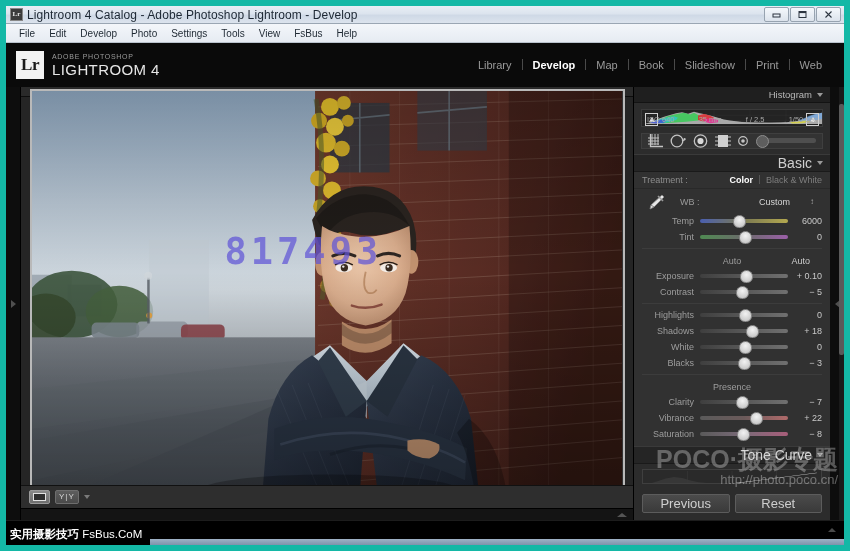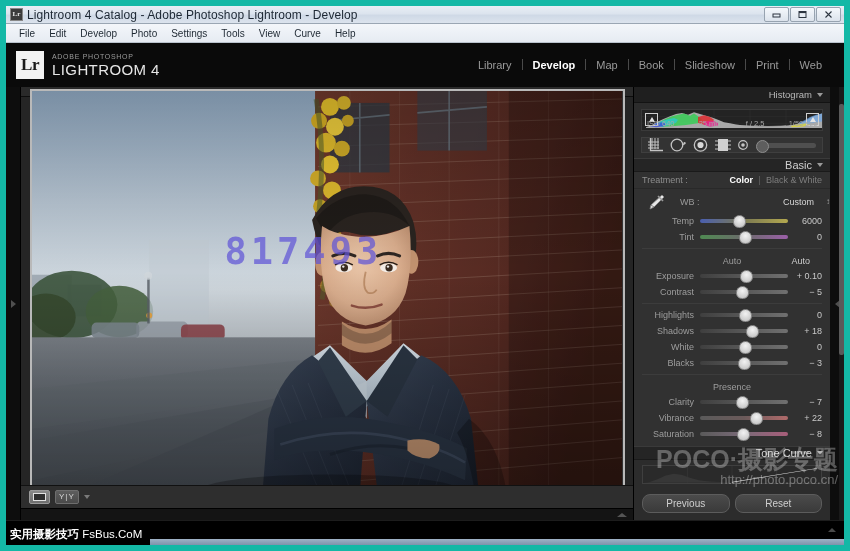--- a/index.html
+++ b/index.html
@@ -365,49 +365,49 @@
 
   
   .section-head {
     height: 16px;
     background: #252525;
     border-top: 1px solid #3a3a3a;
     border-bottom: 1px solid #1a1a1a;
     display:flex; align-items:center; justify-content:flex-end;
     padding: 0 7px; gap: 5px;
   }
-  .section-head .sh-title { font-size:11px; color:#cfcfcf;padding-left:26px; }
+  .section-head .sh-title { font-size:14px; color:#cfcfcf;padding-left:26px; }
 
   .basic-body {
     background: #313131;
     padding: 0 0 4px 0;
   }
   .treat-row {
     display:flex; align-items:center;
     padding: 3px 8px;
     border-bottom: 1px solid #292929;
     font-size: 9px;
   }
   .treat-label { color: #8e8e8e; }
   .treat-opts { margin-left:auto; display:flex; align-items:center; gap:6px; }
   .treat-opt { color:#7e7e7e; }
   .treat-opt.active { color:#ffffff; font-weight:bold; }
   .treat-div { width:1px;height:9px;background:#555; }
 
   .wb-row {
     display:flex; align-items:center;
-    padding: 4px 0 2px 8px;
+    padding: 4px 16px 2px 8px;
     font-size: 9px;
     position: relative;
   }
   .eyedrop { width: 26px; display:flex; align-items:center; color:#d4d4d4; }
   .wb-label { color:#9a9a9a; margin-left: 12px; }
   .wb-value {
     margin-left:auto; color:#d6d6d6;
-    display:flex; align-items:center; gap:12px;
+    display:flex; align-items:center; gap:20px;
   }
   .dbl-caret { font-size: 8px; color:#a0a0a0; line-height:1; }
 
   .slider-row {
     display:flex; align-items:center;
     padding: 1px 8px;
     font-size: 9px;
     height: 14px;
   }
   .sl-name {
@@ -469,23 +469,23 @@
     margin-top: auto;
     display:flex; gap:5px;
     padding: 5px 8px 7px 8px;
     background: #2c2c2c;
   }
   .pb-btn {
     flex:1 1 0;
     height: 17px;
     background: linear-gradient(to bottom,#4b4b4b,#3a3a3a);
     border: 1px solid #5c5c5c;
-    border-radius: 8px;
+    border-radius: 2px;
     color: #cfcfcf;
-    font-size: 10px;
+    font-size: 13px;
     display:flex; align-items:center; justify-content:center;
   }
 
   
   .right-rail {
     width: 14px;
     flex: 0 0 auto;
     background: #0d0d0d;
     display:flex; align-items:center; justify-content:center;
     position: relative;
@@ -587,21 +587,21 @@
   </div>
 
   <div class="menubar">
     <div class="menu-item">File</div>
     <div class="menu-item">Edit</div>
     <div class="menu-item">Develop</div>
     <div class="menu-item">Photo</div>
     <div class="menu-item">Settings</div>
     <div class="menu-item">Tools</div>
     <div class="menu-item">View</div>
-    <div class="menu-item">Curve</div>
+    <div class="menu-item">FsBus</div>
     <div class="menu-item">Help</div>
   </div>
 
   <div id="lr-root">
 
     <div class="lr-top">
       <div class="identity">
         <div class="lr-badge">Lr</div>
         <div class="identity-words">
           <span class="id-small">ADOBE PHOTOSHOP</span>

